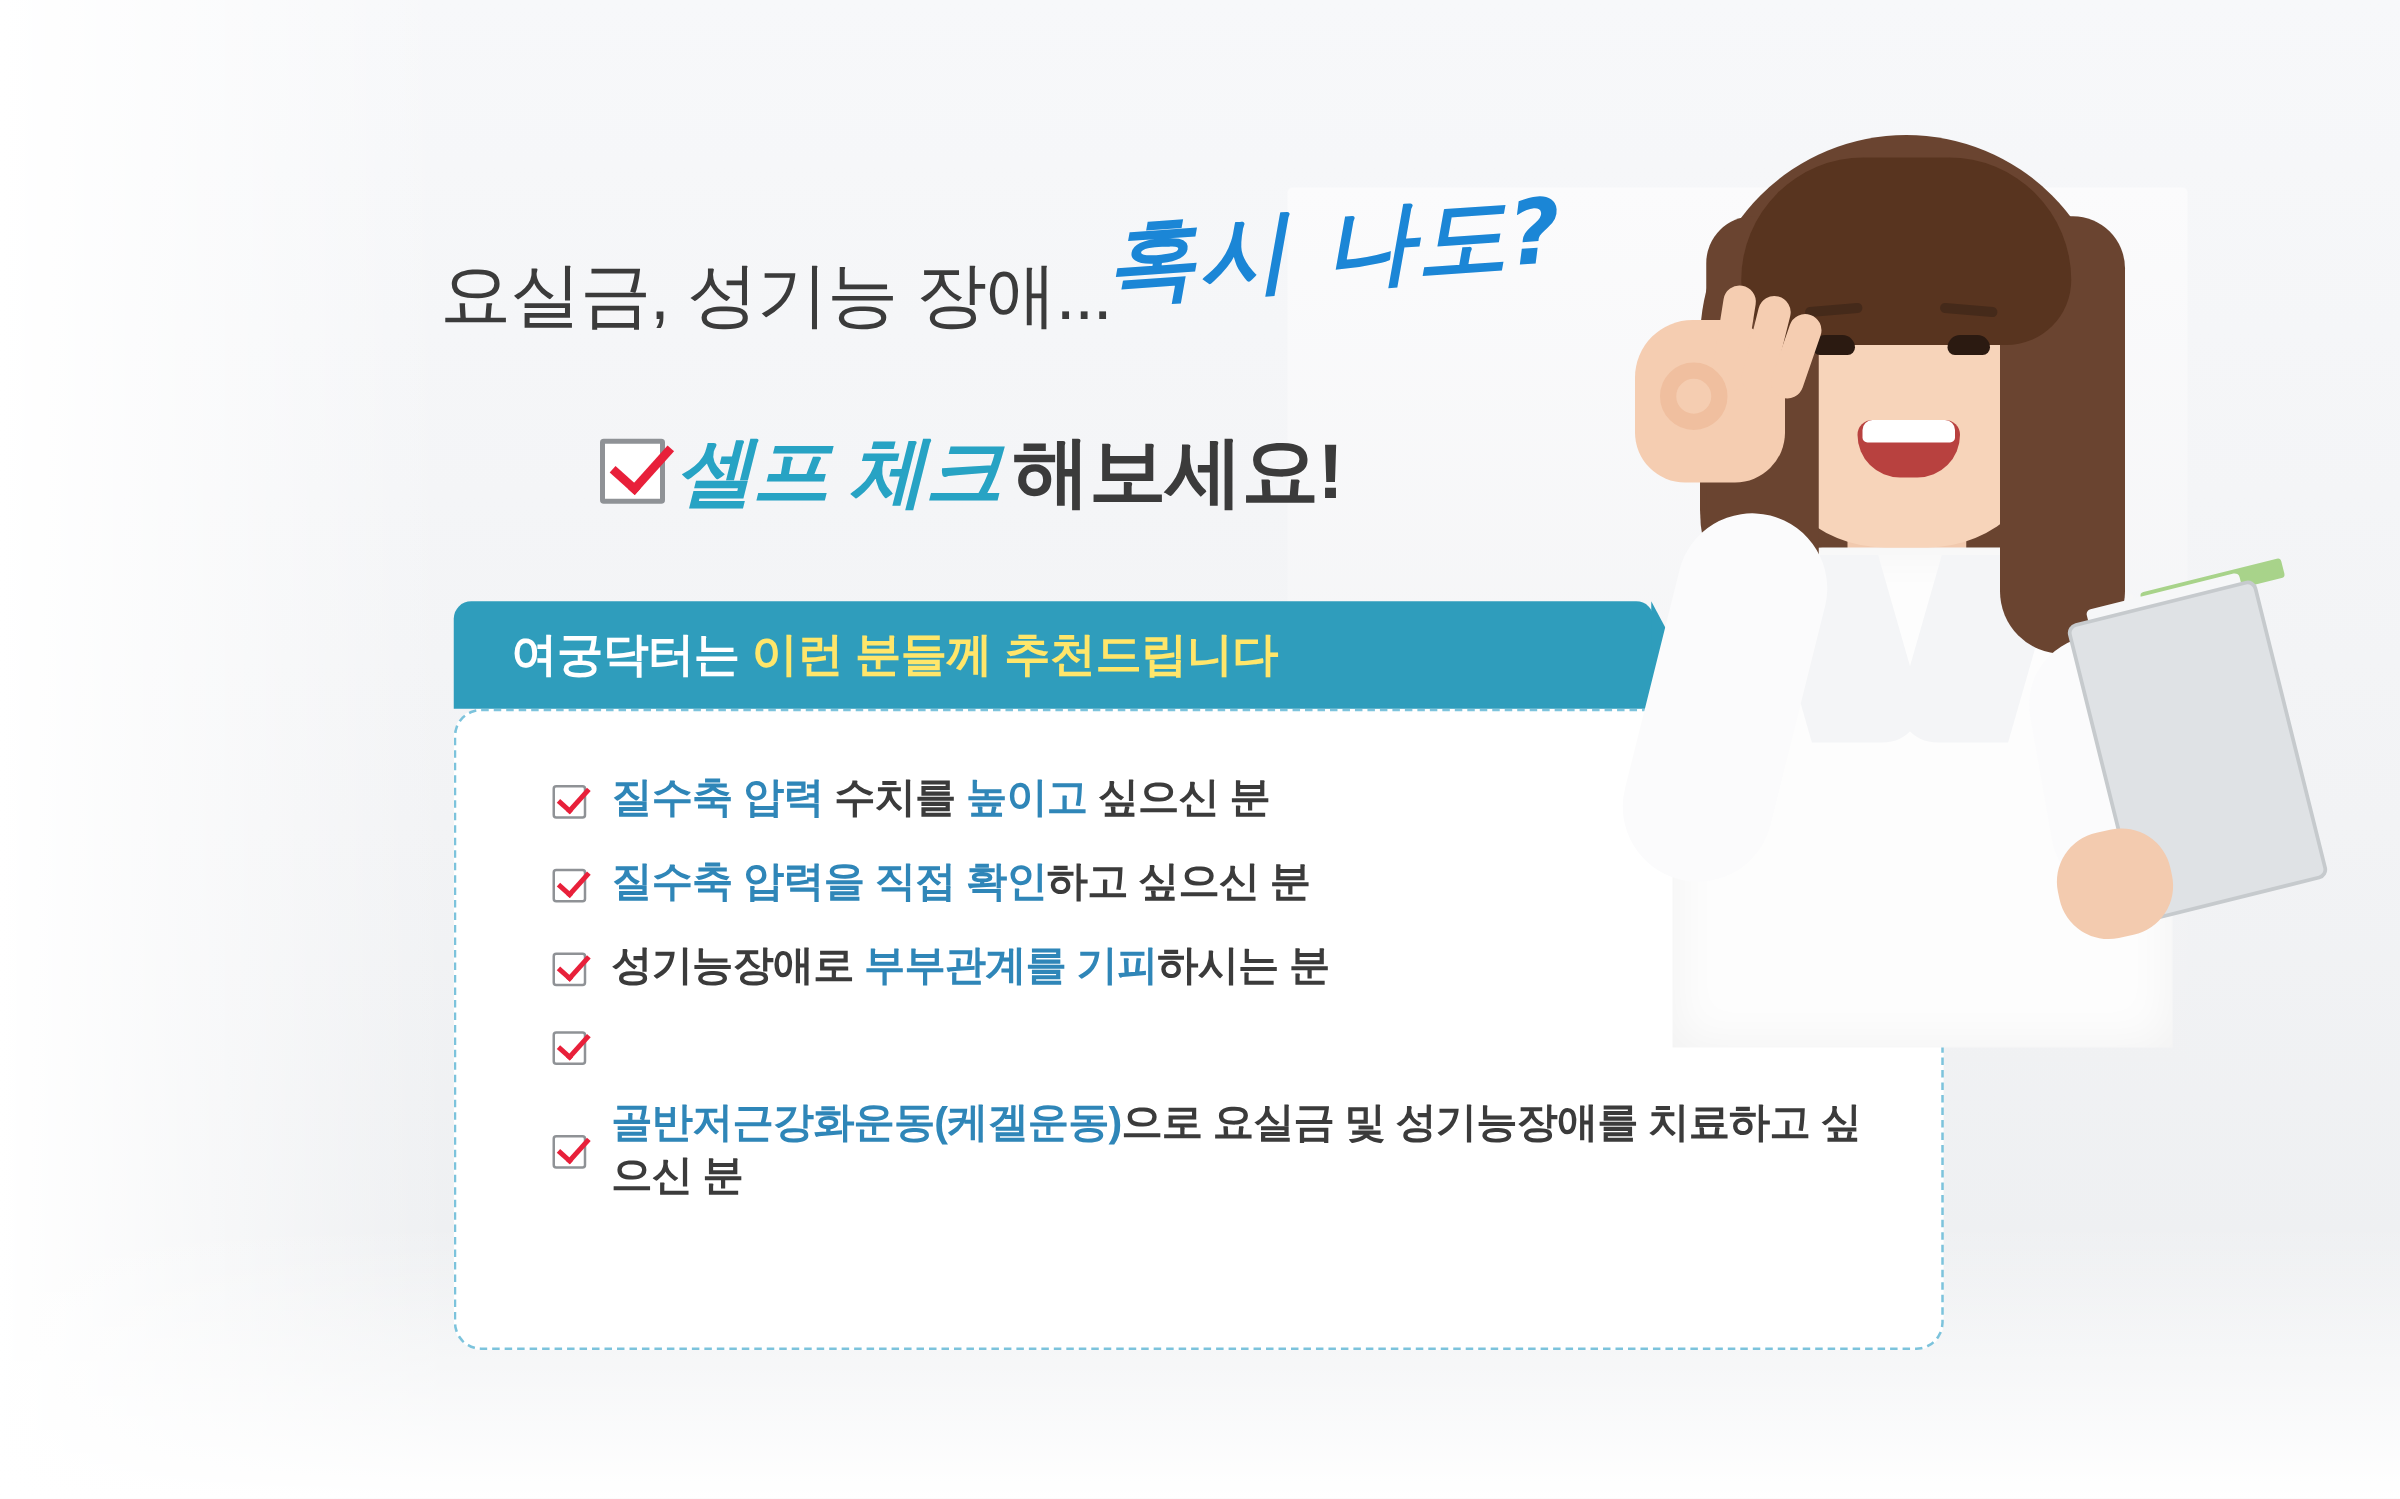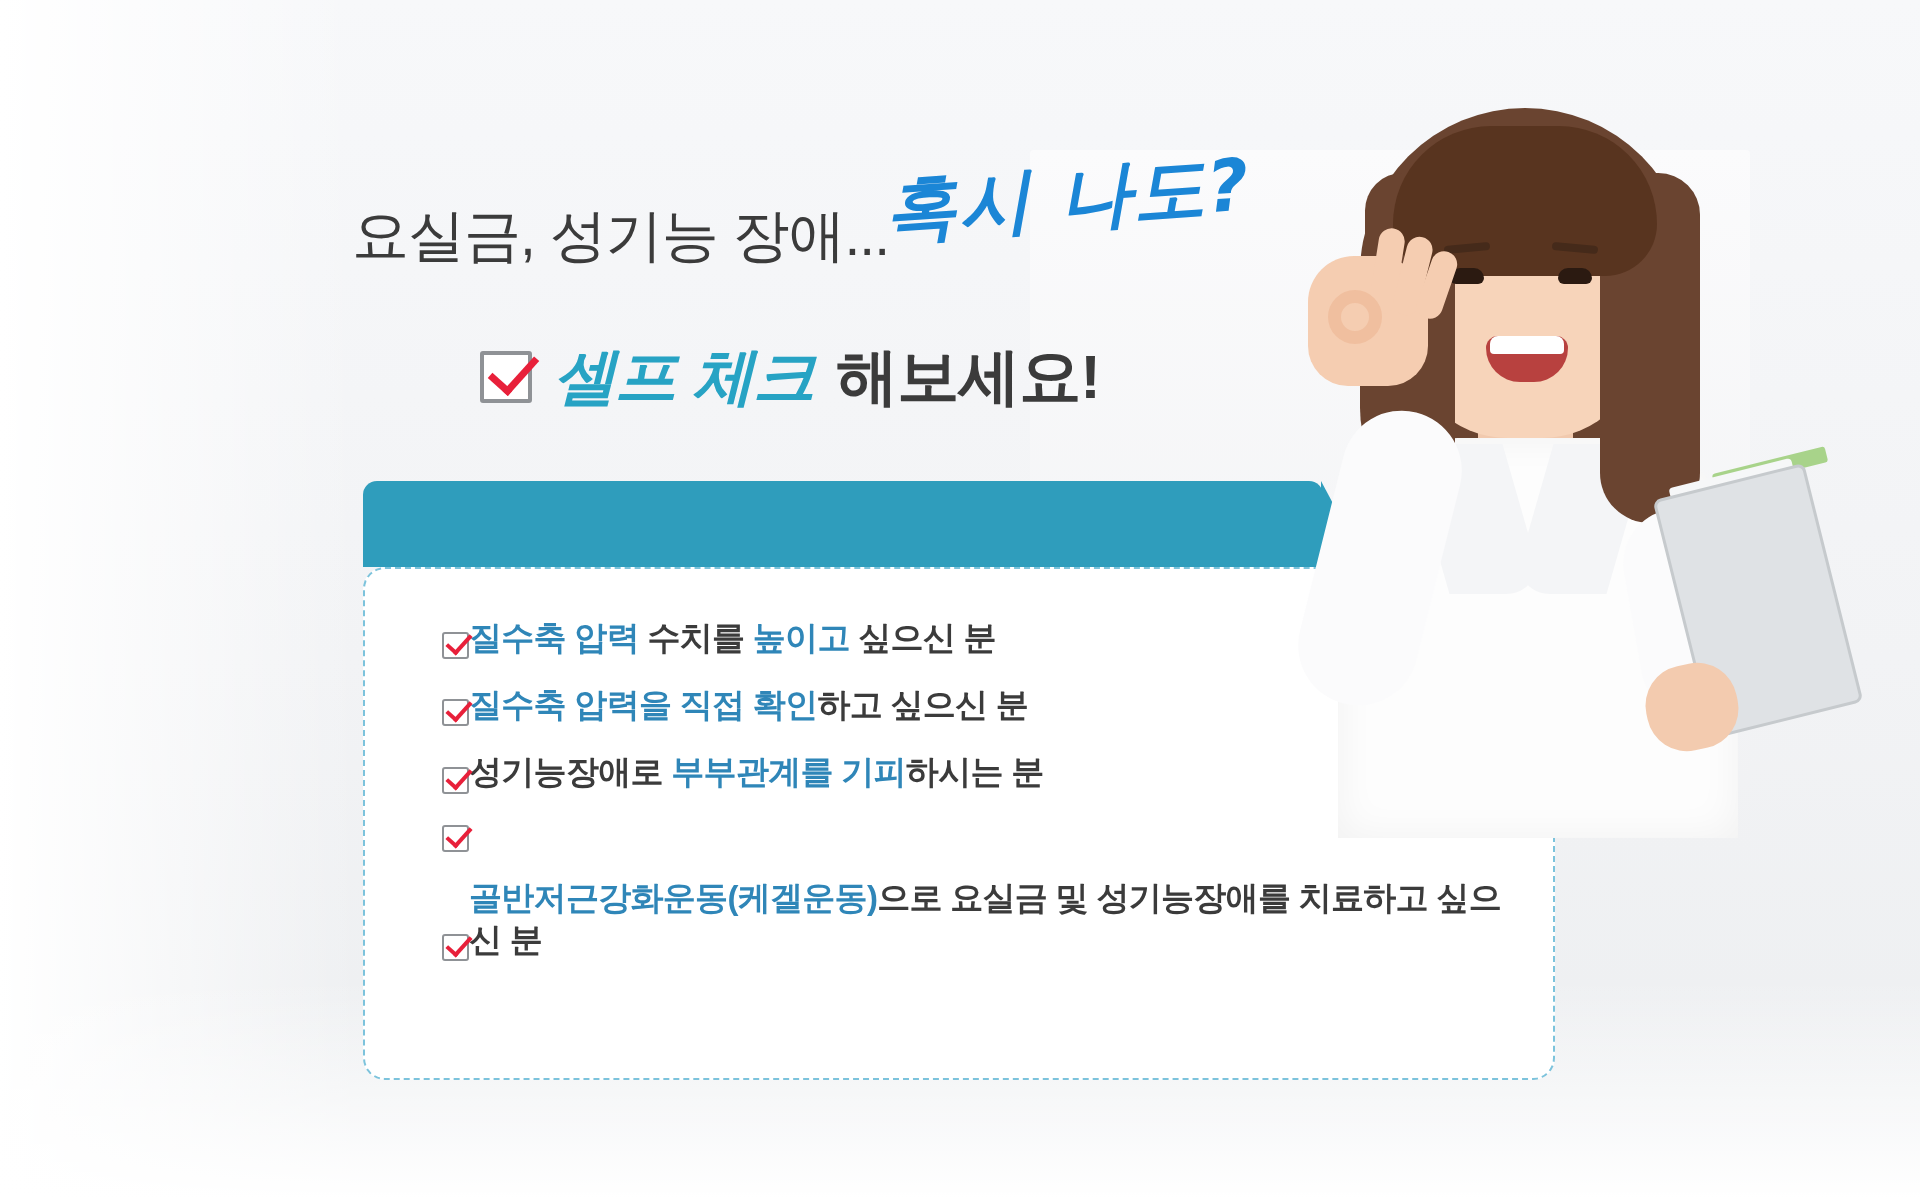--- a/index.html
+++ b/index.html
@@ -66,21 +66,21 @@
     font-family: "DejaVu Sans", sans-serif;
   }
 
   
   .headline2 {
     position: absolute;
     left: 440px;
     top: 335px;
     display: flex;
     align-items: center;
-    gap: 22px;
+    gap: 9px;
     white-space: nowrap;
     padding-left: 40px;
   }
   .headline2 .txt-strong {
     font-size: 62px;
     font-weight: 800;
     color: #27a3c4;
     font-style: italic;
     letter-spacing: -1px;
   }
@@ -159,21 +159,22 @@
     z-index: 2;
   }
   .list {
     position: absolute;
     left: 77px;
     top: 48px;
     right: 40px;
   }
   .list-item {
     display: flex;
-    align-items: flex-end;
+    align-items: center;
+    gap: 20px;
     margin-bottom: 25px;
   }
   .list-item:last-child { margin-bottom: 0; }
   .item-chk { flex: 0 0 auto; margin-top: 6px; }
   .item-text {
     font-size: 33px;
     line-height: 1.28;
     color: #3b3b3b;
     letter-spacing: -0.7px;
     font-weight: 600;
@@ -374,20 +375,23 @@
   <div class="headline">요실금, 성기능 장애...</div>
   <div class="hand-script">혹시 나도?</div>
 
   <div class="headline2">
     <span class="chk chk-lg"></span>
     <span class="txt-strong">셀프 체크</span>
     <span class="txt-rest">해보세요!</span>
   </div>
 
   <div class="ribbon">
+    <div class="ribbon-text">
+      <span>여궁닥터는 </span><span class="hl">이런 분들께 추천드립니다</span>
+    </div>
     <div class="ribbon-tail"></div>
   </div>
 
   <div class="card">
     <div class="list" id="list-root">
         <div class="list-item">
           <span class="chk chk-sm item-chk"></span>
           <div class="item-text"><span class="hl">질수축 압력</span><span> 수치를 </span><span class="hl">높이고</span><span> 싶으신 분</span></div>
         </div>
         <div class="list-item">

